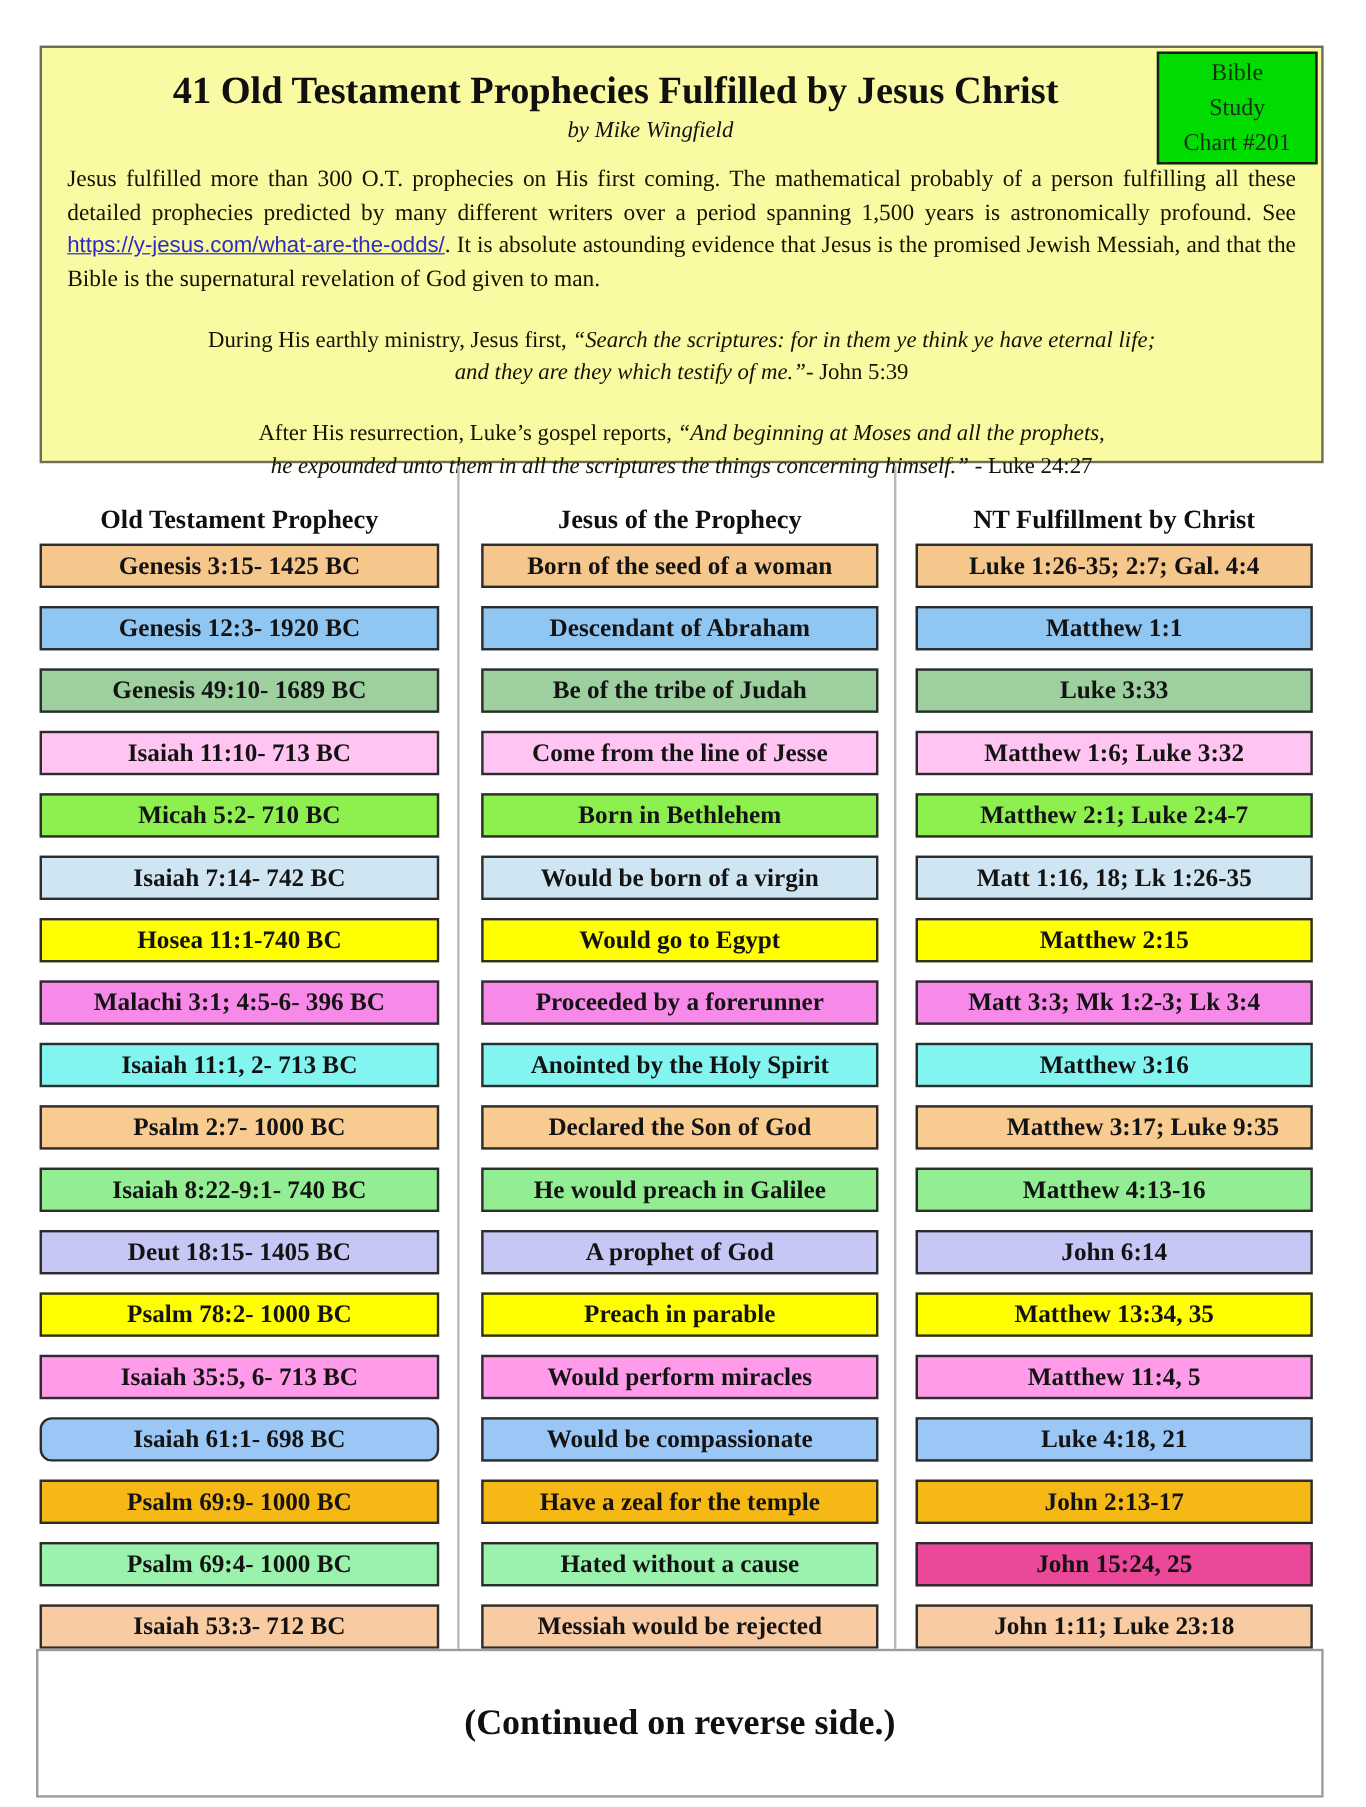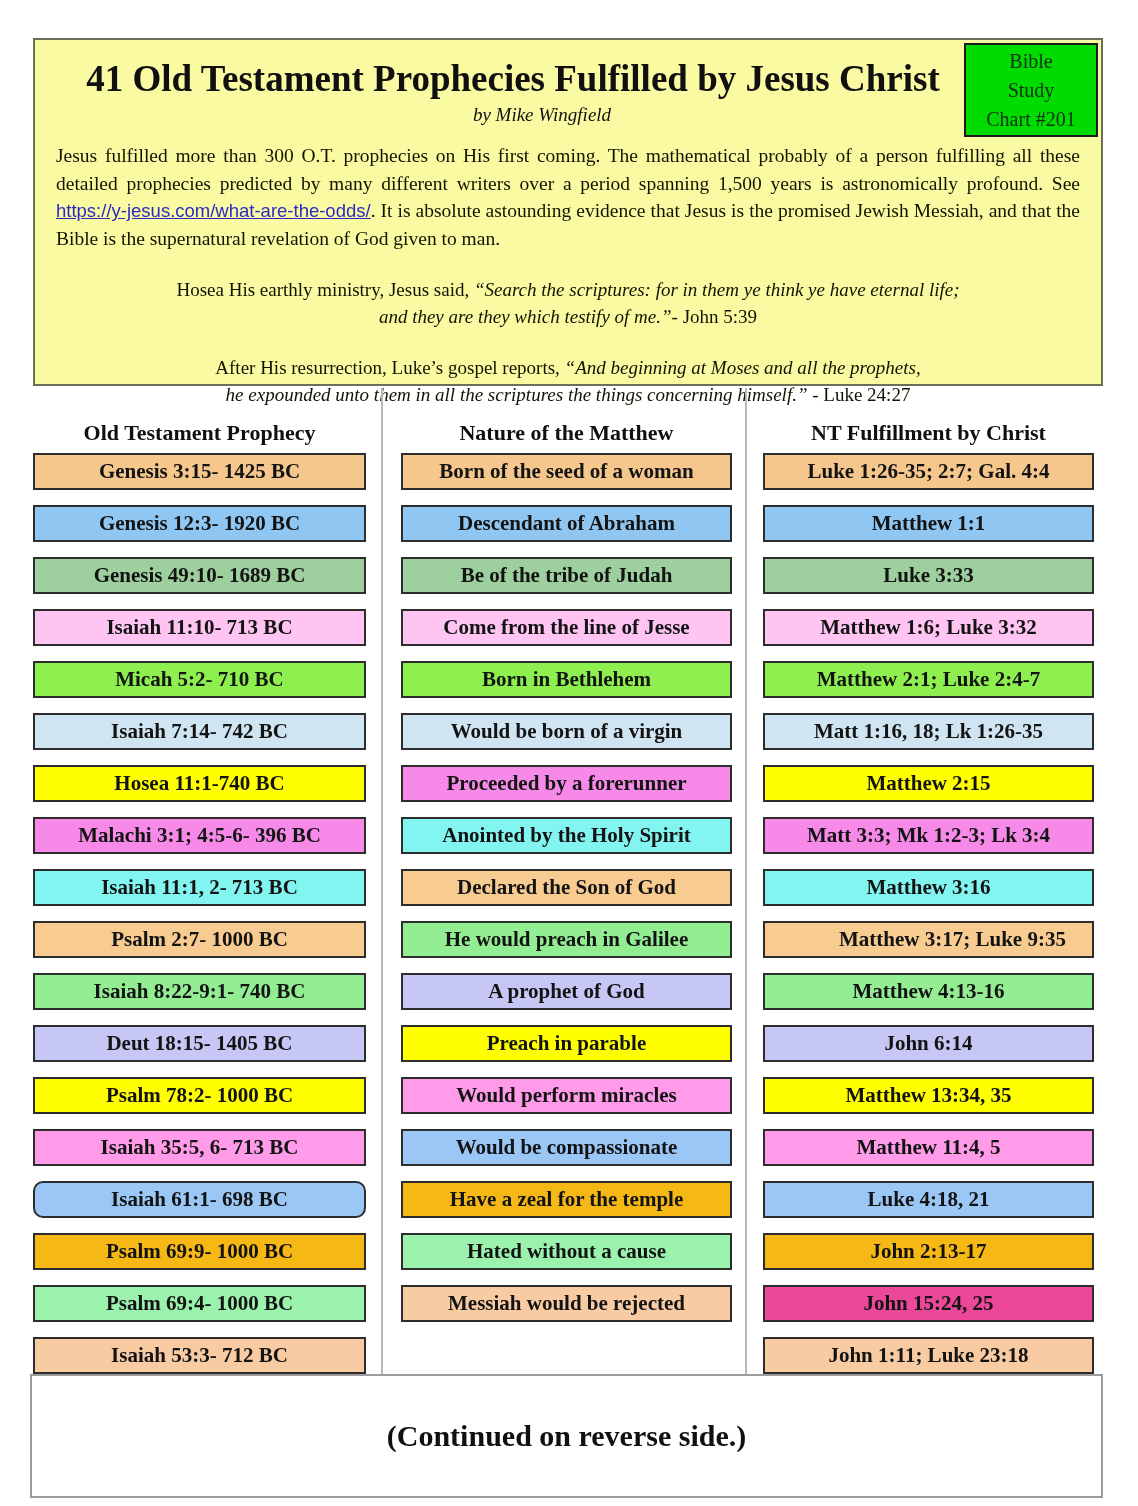--- a/index.html
+++ b/index.html
@@ -26,21 +26,21 @@
     text-align:center;
     font-size:20px;line-height:29px;
     color:#123012;
     padding-top:2px;
   }
   .title{
     margin-top:17px;
     padding:0 150px 0 40px;
     text-align:center;
     font-weight:bold;
-    font-size:37px;
+    font-size:32px;
     white-space:nowrap;
     color:#101010;
   }
   .byline{
     text-align:center;
     padding-right:52px;
     font-style:italic;
     font-size:19px;
     margin-top:4px;
   }
@@ -118,21 +118,21 @@
   <div class="header-box">
     <div class="badge">
       <div>Bible</div>
       <div>Study</div>
       <div>Chart #201</div>
     </div>
     <div class="title">41 Old Testament Prophecies Fulfilled by Jesus Christ</div>
     <div class="byline">by Mike Wingfield</div>
     <p class="intro"><span>Jesus fulfilled more than 300 O.T. prophecies on His first coming. The mathematical probably of a person fulfilling all these detailed prophecies predicted by many different writers over a period spanning 1,500 years is astronomically profound. See </span><a class="link">https://y-jesus.com/what-are-the-odds/</a><span>.  It is absolute astounding evidence that Jesus is the promised Jewish Messiah, and that the Bible is the supernatural revelation of God given to man.</span></p>
     <div class="quote">
-      <div><span>Hosea His earthly ministry, Jesus said, </span><span class="it">“Search the scriptures: for in them ye think ye have eternal life;</span></div>
+      <div><span>During His earthly ministry, Jesus first, </span><span class="it">“Search the scriptures: for in them ye think ye have eternal life;</span></div>
       <div><span class="it">and they are they which testify of me.”</span><span>- John 5:39</span></div>
     </div>
     <div class="quote">
       <div><span>After His resurrection, Luke’s gospel reports, </span><span class="it">“And beginning at Moses and all the prophets,</span></div>
       <div><span class="it">he expounded unto them in all the scriptures the things concerning himself.”</span><span> - Luke 24:27</span></div>
     </div>
   </div>
 
   <div class="vline vline1"></div>
   <div class="vline vline2"></div>
@@ -154,28 +154,29 @@
         <div class="cellbox" style="background: rgb(199, 199, 245);">Deut 18:15- 1405 BC</div>
         <div class="cellbox" style="background: rgb(255, 255, 0);">Psalm 78:2- 1000 BC</div>
         <div class="cellbox" style="background: rgb(255, 155, 233);">Isaiah 35:5, 6- 713 BC</div>
         <div class="cellbox" style="background: rgb(154, 199, 245); border-radius: 10px;">Isaiah 61:1- 698 BC</div>
         <div class="cellbox" style="background: rgb(246, 184, 21);">Psalm 69:9- 1000 BC</div>
         <div class="cellbox" style="background: rgb(154, 242, 173);">Psalm 69:4- 1000 BC</div>
         <div class="cellbox" style="background: rgb(248, 203, 163);">Isaiah 53:3- 712 BC</div>
       </div>
   </div>
   <div class="col col2">
-    <div class="col-header">Nature of the Matthew</div>
+    <div class="col-header">Jesus of the Prophecy</div>
     <div>
         <div class="cellbox" style="background: rgb(245, 199, 140);">Born of the seed of a woman</div>
         <div class="cellbox" style="background: rgb(143, 198, 242); text-align: right;">Descendant of Abraham</div>
         <div class="cellbox" style="background: rgb(157, 208, 158);">Be of the tribe of Judah</div>
         <div class="cellbox" style="background: rgb(255, 196, 242);">Come from the line of Jesse</div>
         <div class="cellbox" style="background: rgb(141, 240, 78);">Born in Bethlehem</div>
         <div class="cellbox" style="background: rgb(208, 229, 242);">Would be born of a virgin</div>
+        <div class="cellbox" style="background: rgb(255, 255, 0);">Would go to Egypt</div>
         <div class="cellbox" style="background: rgb(247, 138, 233);">Proceeded by a forerunner</div>
         <div class="cellbox" style="background: rgb(130, 245, 240);">Anointed by the Holy Spirit</div>
         <div class="cellbox" style="background: rgb(248, 203, 144);">Declared the Son of God</div>
         <div class="cellbox" style="background: rgb(147, 238, 147);">He would preach in Galilee</div>
         <div class="cellbox" style="background: rgb(199, 199, 245);">A prophet of God</div>
         <div class="cellbox" style="background: rgb(255, 255, 0);">Preach in parable</div>
         <div class="cellbox" style="background: rgb(255, 155, 233);">Would perform miracles</div>
         <div class="cellbox" style="background: rgb(154, 199, 245);">Would be compassionate</div>
         <div class="cellbox" style="background: rgb(246, 184, 21);">Have a zeal for the temple</div>
         <div class="cellbox" style="background: rgb(154, 242, 173);">Hated without a cause</div>

